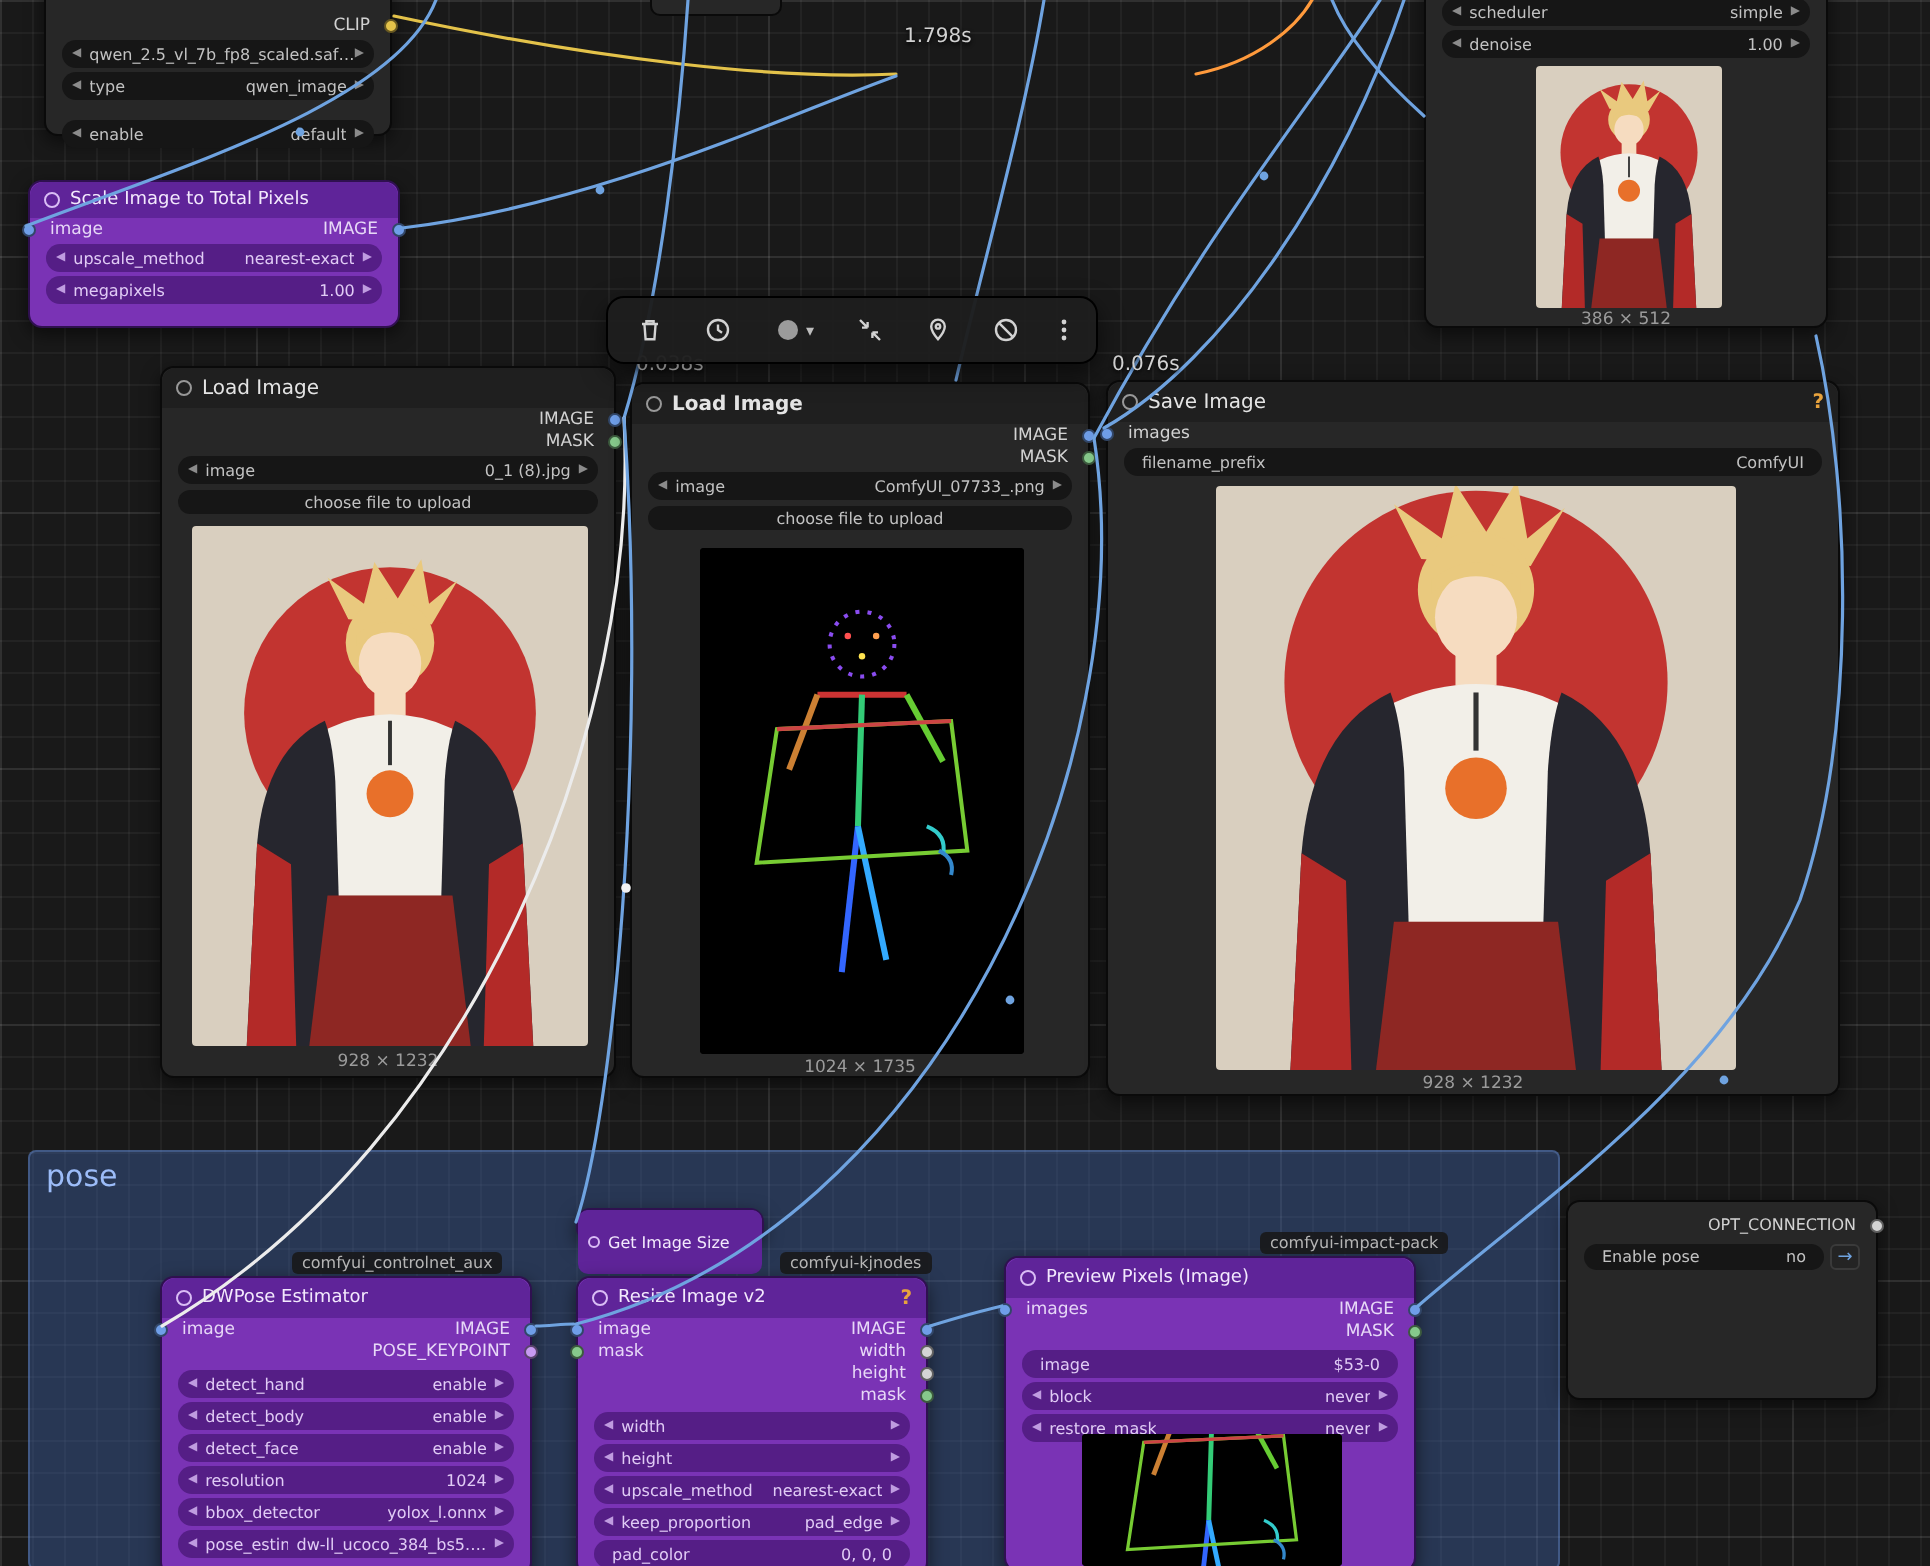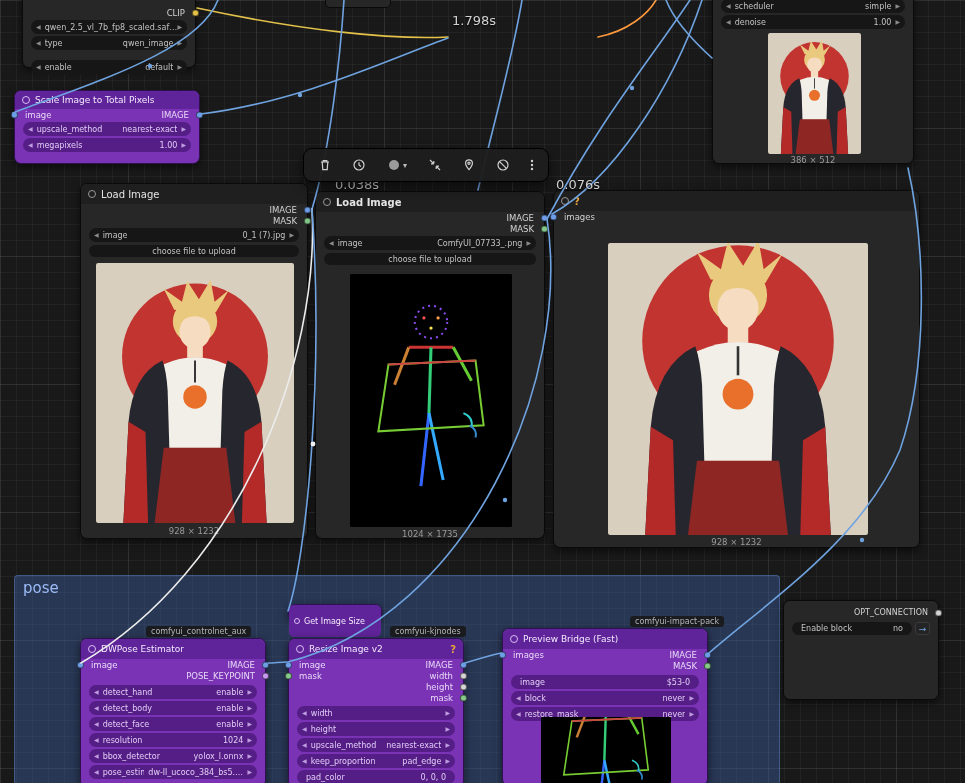--- a/index.html
+++ b/index.html
@@ -41,21 +41,21 @@
   .purple .node-header{background:#5f2499;color:#f3e9fd;}
   .purple .cdot{border-color:#d9bdf5;}
   .purple .widget{background:#551e86;color:#e0cbf5;}
   .purple .widget .arr{color:#bf9ce0;}
   .purple .slot-row{color:#e7d8f7;}
   .group{position:absolute;background:rgba(62,100,172,.40);border:1px solid rgba(115,155,225,.35);
     border-radius:4px;z-index:1;}
   .group-title{position:absolute;top:3px;left:8px;font-size:15px;color:#9cbcf8;}
   .badge{position:absolute;background:rgba(24,24,24,.88);border-radius:3px;padding:1px 5px;font-size:8px;
     color:#b5b5b5;z-index:55;white-space:nowrap;}
-  .timing{position:absolute;font-size:13px;color:#d2d2d2;z-index:55;text-shadow:0 1px 2px #000;}
+  .timing{position:absolute;font-size:10px;color:#d2d2d2;z-index:55;text-shadow:0 1px 2px #000;}
   .toolbar{position:absolute;display:flex;align-items:center;background:rgba(30,30,30,.97);
     border:1px solid #000;border-radius:9px;z-index:60;padding:0 4px;box-shadow:0 5px 12px rgba(0,0,0,.55);}
   .tool{width:34px;height:32px;display:flex;align-items:center;justify-content:center;color:#d2d2d2;gap:2px;}
   .tool svg{width:14px;height:14px;}
   .chev{font-size:8px;color:#bdbdbd;}
   .wires{position:absolute;inset:0;z-index:40;pointer-events:none;}
   .stub{position:absolute;background:#272727;border:1px solid #0a0a0a;border-radius:5px;z-index:10;}
   .toggle-box{flex:none;width:15px;height:13px;background:#242424;border:1px solid #3a3a3a;border-radius:3px;
     color:#6fa3e0;font-size:9px;display:flex;align-items:center;justify-content:center;}
   .brow{display:flex;gap:3px;margin:4px 8px 0;}
@@ -195,33 +195,33 @@
       <span class="slot-dot r c-image"></span>
     </div>
     <div class="slot-row">
       <span></span>
       <span>MASK</span>
       <span class="slot-dot r c-mask"></span>
     </div>
     <div class="widget">
       <span class="arr">◀</span>
       <span class="wname">image</span>
-      <span class="wval">0_1 (7).jpg</span>
+      <span class="wval">0_1 (8).jpg</span>
       <span class="arr">▶</span>
     </div>
     <button class="upload">choose file to upload</button>
     <div class="preview" style="left:15px;top:79px;width:198px;height:260px">
       <svg viewBox="0 0 152 200" preserveAspectRatio="xMidYMid slice">
           <use href="#char"></use>
         </svg>
     </div>
     <div class="caption" style="top:342px">928 × 1232</div>
   </div>
 
-  <div class="timing" style="left:335px;top:177px">0.038s</div>
+  <div class="timing" style="left:318px;top:177px">0.038s</div>
   <div class="node" style="left:315px;top:191px;width:230px;height:348px">
     <div class="node-header">
       <span class="cdot"></span>
       <span class="node-title" style="font-weight:bold">Load Image</span>
     </div>
     <div class="slot-row">
       <span></span>
       <span>IMAGE</span>
       <span class="slot-dot r c-image"></span>
     </div>
@@ -242,25 +242,30 @@
           <use href="#skel"></use>
         </svg>
     </div>
     <div class="caption" style="top:337px">1024 × 1735</div>
   </div>
 
   <div class="timing" style="left:556px;top:177px">0.076s</div>
   <div class="node" style="left:553px;top:190px;width:367px;height:358px">
     <div class="node-header">
       <span class="cdot"></span>
+      <span class="node-title">Save Image</span>
       <span class="help">?</span>
     </div>
     <div class="slot-row" style="justify-content:flex-start">
       <span class="slot-dot l c-image"></span>
       <span>images</span>
+    </div>
+    <div class="widget">
+      <span class="wname">filename_prefix</span>
+      <span class="wval">ComfyUI</span>
     </div>
     <div class="preview" style="left:54px;top:52px;width:260px;height:292px">
       <svg viewBox="0 0 152 200" preserveAspectRatio="xMidYMid slice">
           <use href="#char"></use>
         </svg>
     </div>
     <div class="caption" style="top:346px">928 × 1232</div>
   </div>
 
   <div class="badge" style="left:146px;top:626px">comfyui_controlnet_aux</div>
@@ -382,21 +387,21 @@
     </div>
     <div class="widget">
       <span class="wname">pad_color</span>
       <span class="wval">0, 0, 0</span>
     </div>
   </div>
 
   <div class="node purple" style="left:502px;top:628px;width:206px;height:158px">
     <div class="node-header" style="font-size:9px">
       <span class="cdot"></span>
-      <span class="node-title">Preview Bridge (Fast)</span>
+      <span class="node-title">Preview Pixels (Image)</span>
     </div>
     <div class="slot-row">
       <span class="slot-dot l c-image"></span>
       <span>images</span>
       <span>IMAGE</span>
       <span class="slot-dot r c-image"></span>
     </div>
     <div class="slot-row">
       <span></span>
       <span>MASK</span>
@@ -426,21 +431,21 @@
   </div>
 
   <div class="node" style="left:783px;top:600px;width:156px;height:100px">
     <div class="slot-row" style="margin-top:6px">
       <span></span>
       <span style="font-size:8px">OPT_CONNECTION</span>
       <span class="slot-dot r c-opt"></span>
     </div>
     <div class="brow">
       <div class="widget">
-        <span class="wname">Enable block</span>
+        <span class="wname">Enable pose</span>
         <span class="wval">no</span>
       </div>
       <span class="toggle-box">→</span>
     </div>
   </div>
 
   <svg class="wires" viewBox="0 0 965 783">
     <g fill="none" stroke-linecap="round" stroke-width="1.6">
       <path d="M197 8 C 300 30 390 40 448 37" stroke="#e3c24a"></path>
       <path d="M598 37 C 628 31 648 14 656 0" stroke="#ff9a3c"></path>

